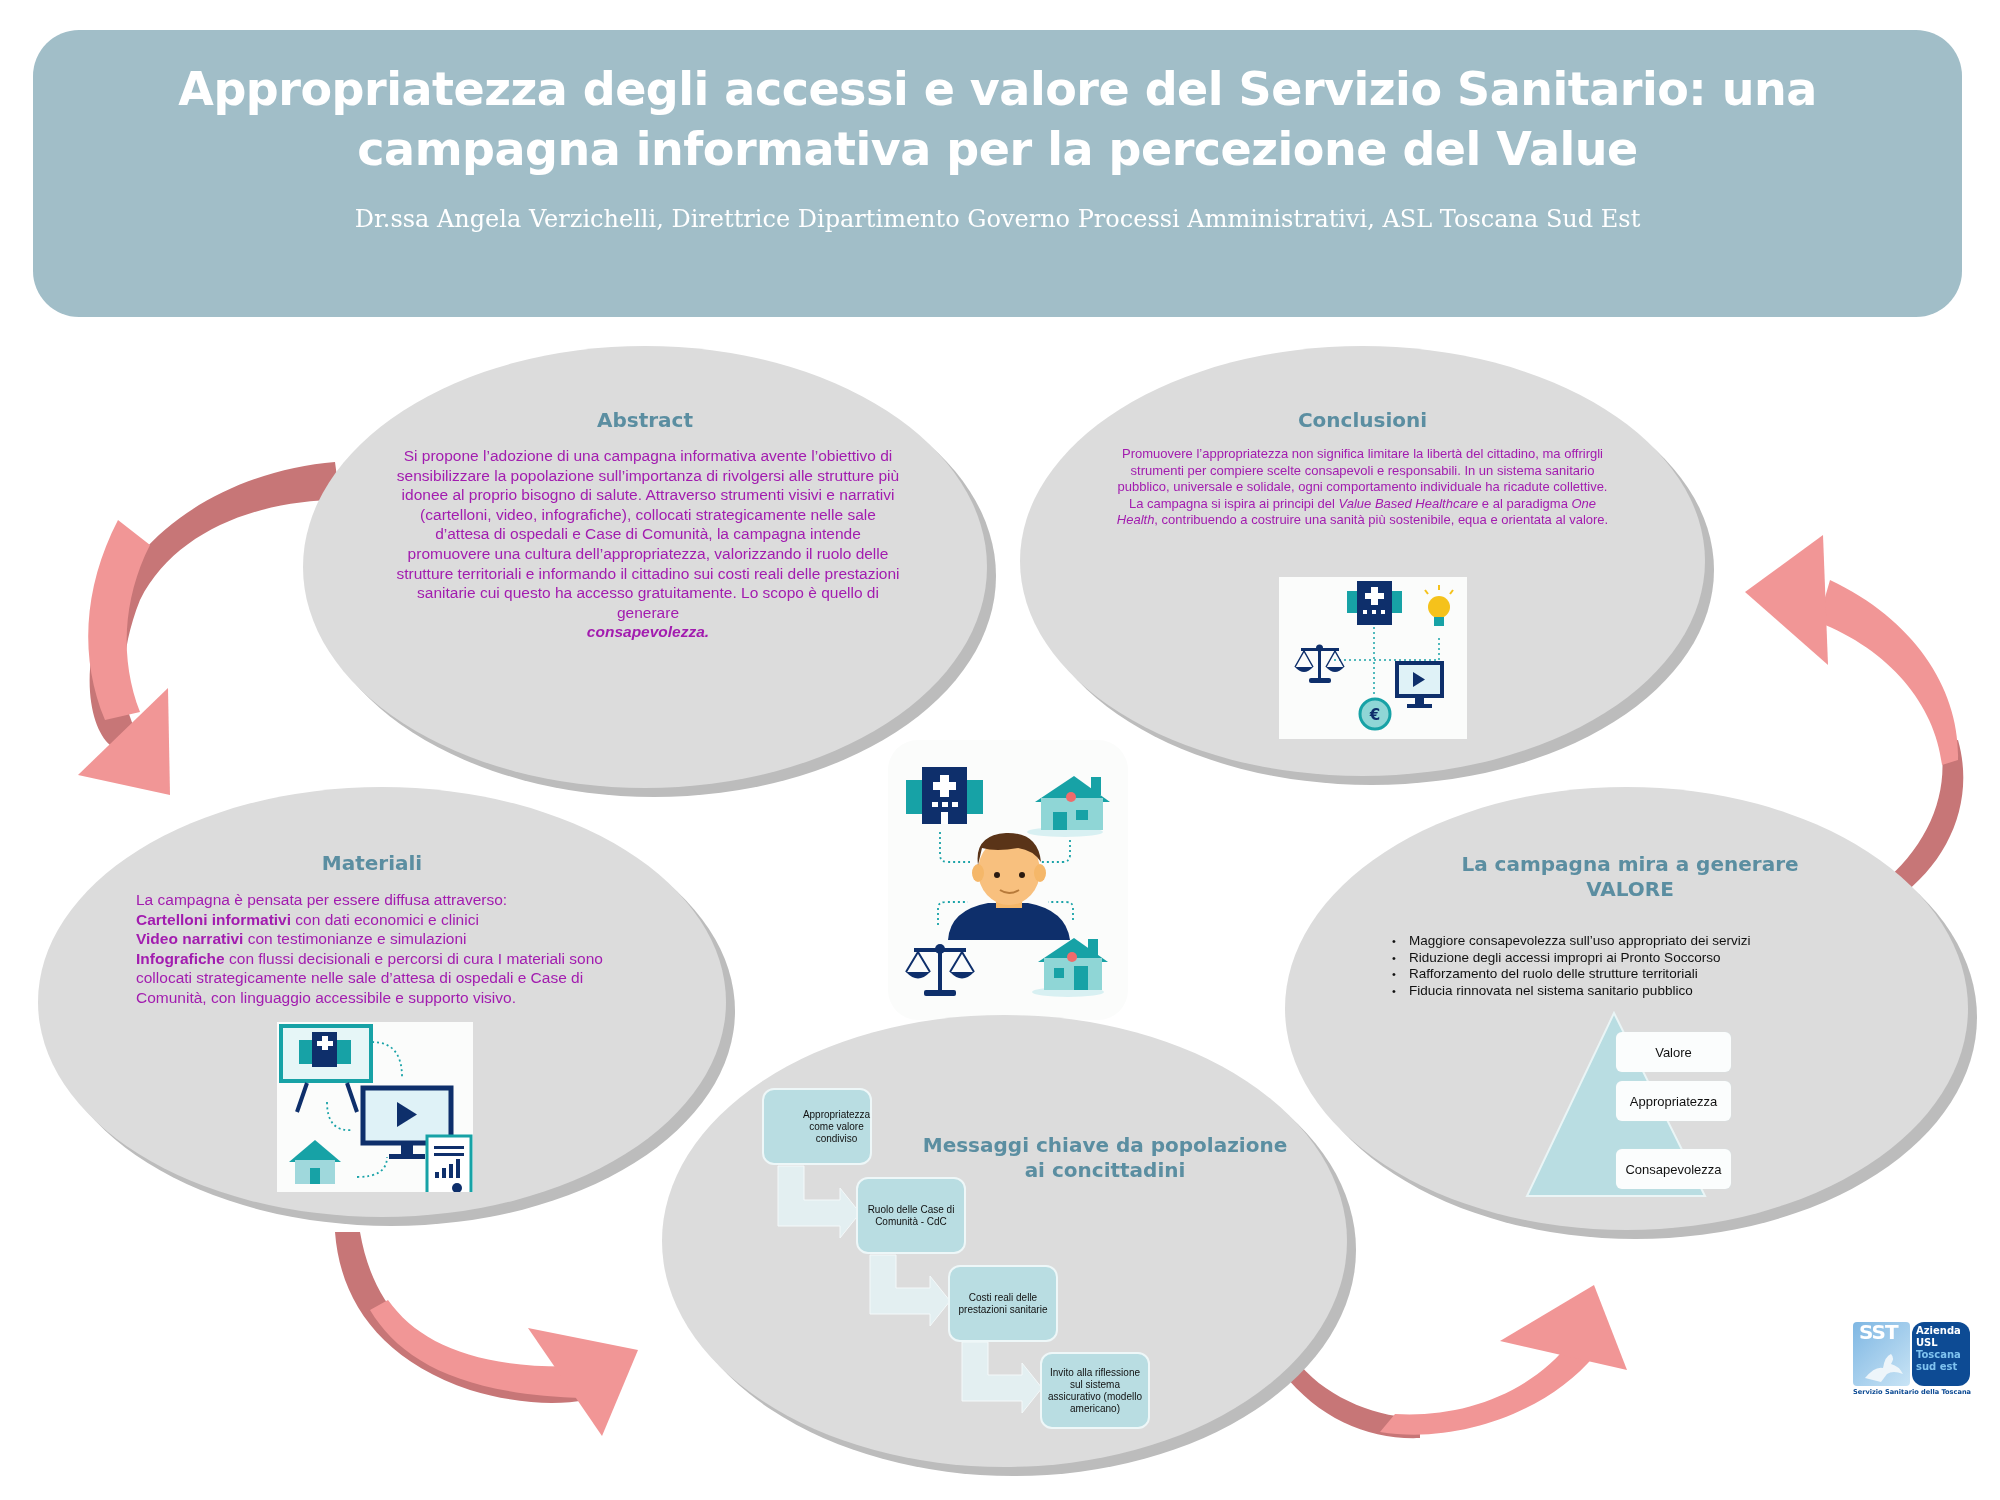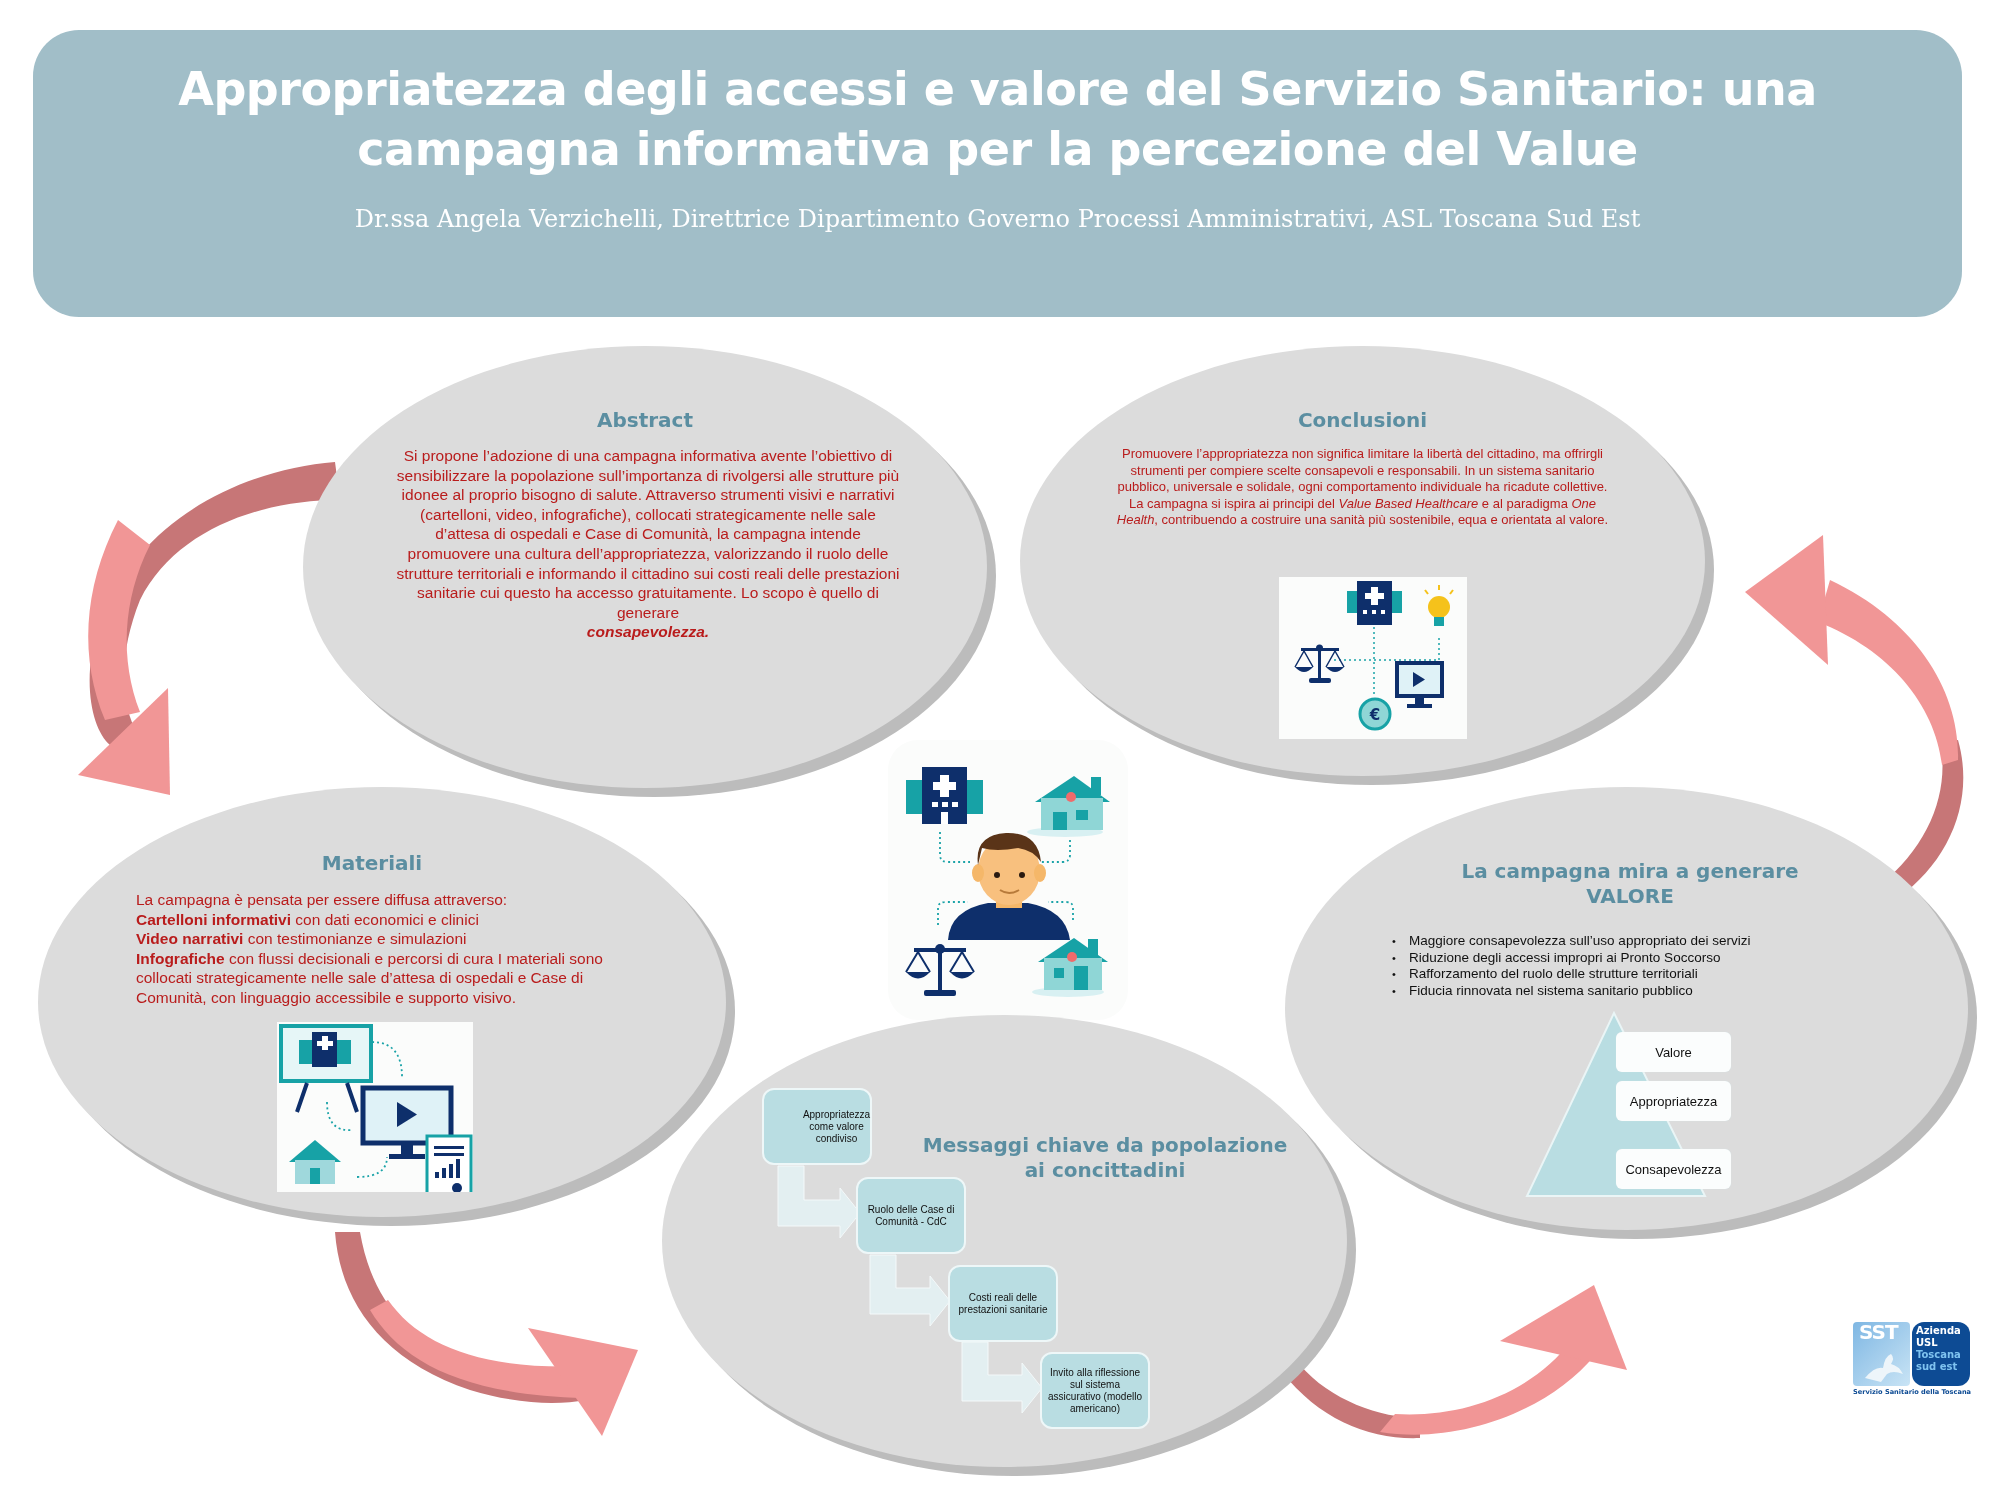--- a/index.html
+++ b/index.html
@@ -15,21 +15,21 @@
   .author { display: block; }
 
   
   svg.arrows { position: absolute; left: 0; top: 0; width: 2000px; height: 1500px; }
 
   
   .ellipse { position: absolute; border-radius: 50%; background: #dcdcdc;
              box-shadow: 9px 9px 0 #bcbcbc; }
   .sec-title { position: absolute; left: 0; right: 0; text-align: center;
                font-family: "DejaVu Sans", sans-serif; font-weight: bold; color: #5b8ea1; }
-  .body-text { position: absolute; font-size: 15.5px; line-height: 19.6px; color: #b91c1c; }
+  .body-text { position: absolute; font-size: 15.5px; line-height: 19.6px; color: #a21caf; }
   .center { text-align: center; }
   .body-text b { font-weight: bold; }
   .body-text i { font-style: italic; }
 
   
   .illus { position: absolute; background: #fbfcfb; }
 
   
   .pyr-box { position: absolute; left: 1616px; width: 115px; height: 40px; background: #fbfdfd;
              border-radius: 6px; display: flex; align-items: center; justify-content: center;
@@ -203,21 +203,21 @@
       <g>
         <polygon points="12,140 38,118 64,140" fill="#17a2a6"></polygon>
         <rect x="18" y="138" width="40" height="24" fill="#9fd8dc"></rect>
         <rect x="33" y="146" width="10" height="16" fill="#17a2a6"></rect>
       </g>
     </svg>
   </div>
 </div>
 
 <div class="ellipse" style="left:1285px; top:787px; width:683px; height:443px;"></div>
-<div class="sec-title" style="left:1345px; right:auto; width:570px; top:852px; font-size:20px; line-height:25px;margin-top:7px;">
+<div class="sec-title" style="left:1345px; right:auto; width:570px; top:852px; font-size:20px; line-height:25px;">
   <div>La campagna mira a generare</div>
   <div>VALORE</div>
 </div>
 <ul class="bullets">
   <li>Maggiore consapevolezza sull’uso appropriato dei servizi</li>
   <li>Riduzione degli accessi impropri ai Pronto Soccorso</li>
   <li>Rafforzamento del ruolo delle strutture territoriali</li>
   <li>Fiducia rinnovata nel sistema sanitario pubblico</li>
 </ul>
 <svg style="position:absolute; left:1525px; top:1010px;" width="190" height="190" viewBox="0 0 190 190">

